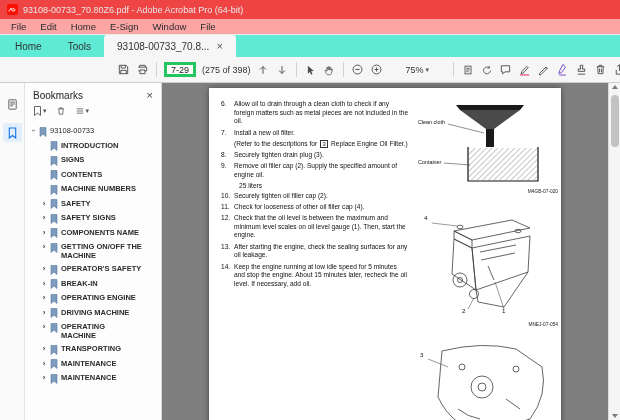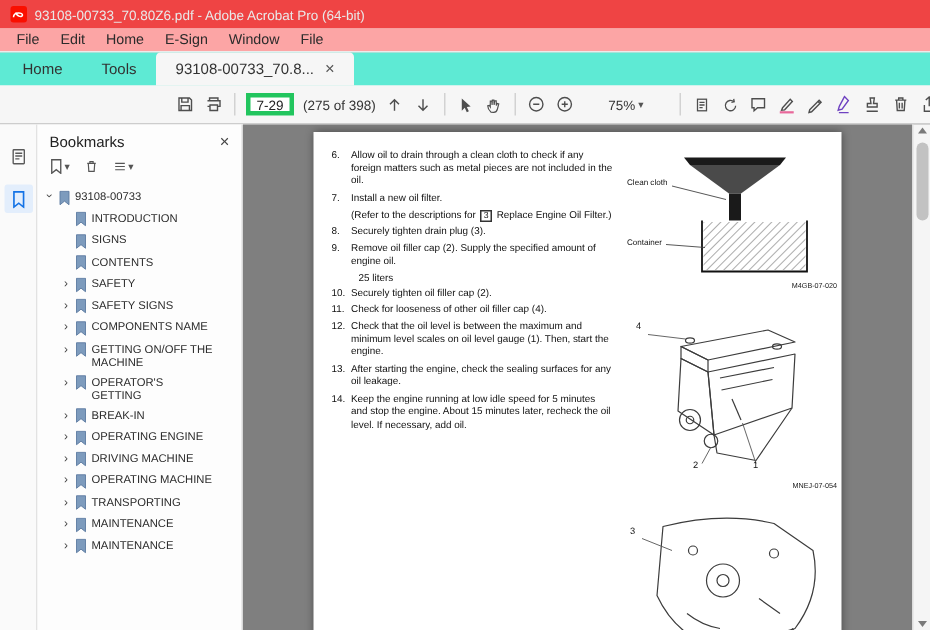--- a/index.html
+++ b/index.html
@@ -46,21 +46,21 @@
   .panel-title { font-size:10px; color:#222; }
   .panel-close { font-size:11px; color:#444; }
   .panel-tools { display:flex; align-items:center; gap:9px; padding:2px 8px 5px; color:#555; }
   .pt-btn { display:flex; align-items:center; gap:1px; }
   .tree { flex:1; overflow:hidden; padding:3px 18px 0 4px; }
   .bm-row { display:flex; align-items:flex-start; padding:2px 1px; gap:3px; }
   .bm-chevron { width:6px; font-size:8px; line-height:9px; color:#444; flex:none; text-align:center; }
   .bm-chevron.down { transform:rotate(90deg); }
   .bm-icon { flex:none; display:flex; margin-top:0.5px; }
   .bm-label { font-size:7.5px; color:#2b2b2b; line-height:1.2; }
-  .child { margin-left:11px; }
+  .child { margin-left:11px;font-weight:bold; }
 
   
   .docarea { flex:1; display:flex; min-width:0; background:#7f7f7f; }
   .pagewrap { flex:1; overflow:hidden; display:flex; justify-content:center; }
   .pdf-page { width:352px; height:540px; background:#fff; margin-top:5px; box-shadow:0 0 6px rgba(0,0,0,.45); padding:9px 12px; flex:none; }
   .page-body { display:flex; gap:9px; }
   .text-col { width:188px; flex:none; padding-top:3px; }
   .step { display:flex; margin-bottom:2.5px; }
   .step-num { width:13px; flex:none; font-size:6.6px; line-height:1.32; color:#111; }
   .step-text { flex:1; font-size:6.6px; line-height:1.32; color:#111; }
@@ -313,20 +313,29 @@
             <div class="bm-row child">
               <span class="bm-chevron"></span>
               <span class="bm-icon">
                 <svg width="8" height="10" viewBox="0 0 8 10">
                   <path d="M1,0.5 h6 v9 l-3,-2.4 -3,2.4 z" fill="#7d9bbd" stroke="#5c7ba0" stroke-width="0.6"></path>
                 </svg>
               </span>
               <span class="bm-label">CONTENTS</span>
             </div>
             <div class="bm-row child">
+              <span class="bm-chevron"></span>
+              <span class="bm-icon">
+                <svg width="8" height="10" viewBox="0 0 8 10">
+                  <path d="M1,0.5 h6 v9 l-3,-2.4 -3,2.4 z" fill="#7d9bbd" stroke="#5c7ba0" stroke-width="0.6"></path>
+                </svg>
+              </span>
+              <span class="bm-label">MACHINE NUMBERS</span>
+            </div>
+            <div class="bm-row child">
               <span class="bm-chevron">›</span>
               <span class="bm-icon">
                 <svg width="8" height="10" viewBox="0 0 8 10">
                   <path d="M1,0.5 h6 v9 l-3,-2.4 -3,2.4 z" fill="#7d9bbd" stroke="#5c7ba0" stroke-width="0.6"></path>
                 </svg>
               </span>
               <span class="bm-label">SAFETY</span>
             </div>
             <div class="bm-row child">
               <span class="bm-chevron">›</span>
@@ -355,21 +364,21 @@
               </span>
               <span class="bm-label">GETTING ON/OFF THE MACHINE</span>
             </div>
             <div class="bm-row child">
               <span class="bm-chevron">›</span>
               <span class="bm-icon">
                 <svg width="8" height="10" viewBox="0 0 8 10">
                   <path d="M1,0.5 h6 v9 l-3,-2.4 -3,2.4 z" fill="#7d9bbd" stroke="#5c7ba0" stroke-width="0.6"></path>
                 </svg>
               </span>
-              <span class="bm-label">OPERATOR'S GETTING</span>
+              <span class="bm-label">OPERATOR'S SAFETY</span>
             </div>
             <div class="bm-row child">
               <span class="bm-chevron">›</span>
               <span class="bm-icon">
                 <svg width="8" height="10" viewBox="0 0 8 10">
                   <path d="M1,0.5 h6 v9 l-3,-2.4 -3,2.4 z" fill="#7d9bbd" stroke="#5c7ba0" stroke-width="0.6"></path>
                 </svg>
               </span>
               <span class="bm-label">BREAK-IN</span>
             </div>

